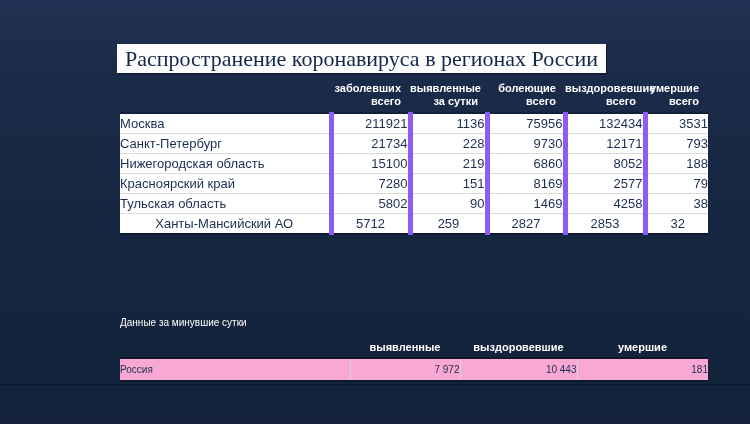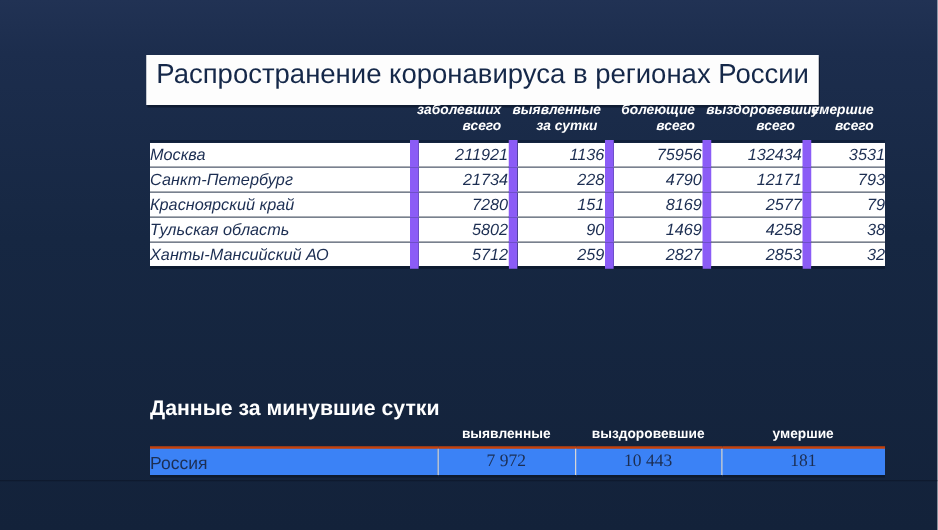--- a/index.html
+++ b/index.html
@@ -3,56 +3,56 @@
 <meta charset="utf-8">
 <style>
   html,body { margin:0; padding:0; }
   body {
     width:750px; height:424px; position:relative; overflow:hidden;
     background: linear-gradient(180deg, #213254 0%, #1c2d4d 10%, #162742 45%, #13223a 100%);
     font-family:"Liberation Sans", sans-serif;
     -webkit-font-smoothing:antialiased;
   }
   .title-box {
-    position:absolute; left:117px; top:44px; height:40px; line-height:29px;
+    position:absolute; left:117px; top:44px; height:29px; line-height:29px;
     background:#fdfdfd; color:#152849;
-    font-family:Liberation Sans, sans-serif; font-size:22px;
+    font-family:Liberation Serif, serif; font-size:22px;
     padding:0 8px; white-space:nowrap;
     box-shadow:1px 2px 0 rgba(8,16,32,0.55);
   }
   table { border-collapse:collapse; table-layout:fixed; }
-  .main-table { position:absolute; left:120px; top:82px; width:588px;font-style:italic; }
+  .main-table { position:absolute; left:120px; top:82px; width:588px; }
   .main-table thead th {
     color:#ffffff; font-size:11px; font-weight:bold; text-align:right;
     vertical-align:bottom; padding:0 9px 4px 0; line-height:1.18; white-space:nowrap;
   }
   .main-table thead th .hl { display:block; }
   .main-table tbody td {
     background:#ffffff; height:19px; font-size:13px; color:#1c2e52;
     padding:0; border-top:1px solid #dadada; white-space:nowrap; overflow:hidden;
   }
   .main-table tbody tr:first-child td { border-top:2px solid #10203a; }
-  .main-table tbody tr:last-child td  { border-bottom:2px solid #0d1a2e; }
+  .main-table tbody tr:last-child td  { border-bottom:2px solid #0d1a2e;text-align:center; }
   td.region { text-align:left; padding-left:10px; }
-  td.num    { text-align:right; padding-right:9px; border-left:7px solid #8b5cf6; }
+  td.num    { text-align:right; padding-right:9px; border-left:5px solid #8b5cf6; }
   .section-title {
     position:absolute; left:120px; top:317px; color:#ffffff;
-    font-size:17px; font-weight:bold;
+    font-size:10px; font-weight:normal;
   }
   .daily-table { position:absolute; left:120px; top:341px; width:588px; }
   .daily-table thead th {
     color:#ffffff; font-size:11px; font-weight:bold; text-align:center;
     padding:0 0 4px 0; white-space:nowrap;
   }
   .daily-table tbody td {
-    background:#3b82f6; height:21px; font-size:14px; color:#1c2e52; padding:0;
-    border-top:2px solid #c2410c; border-bottom:2px solid #0d1a2e; white-space:nowrap;
+    background:#f9a8d4; height:21px; font-size:10px; color:#1c2e52; padding:0;
+    border-top:2px solid #0f172a; border-bottom:2px solid #0d1a2e; white-space:nowrap;
   }
   td.country { text-align:left; padding-left:10px; }
-  td.cnum    { text-align:center; border-left:1px solid #d6d6d6;font-family:Liberation Serif, serif; }
+  td.cnum    { text-align:right; border-left:1px solid #d6d6d6; }
   .bottom-divider {
     position:absolute; left:0; top:384px; width:750px; height:1px;
     background:rgba(9,18,34,0.5);
   }
 </style>
 </head>
 <body>
 
 <div class="title-box">Распространение коронавируса в регионах России</div>
 
@@ -96,23 +96,31 @@
       <td class="num">211921</td>
       <td class="num">1136</td>
       <td class="num">75956</td>
       <td class="num">132434</td>
       <td class="num">3531</td>
     </tr>
     <tr>
       <td class="region">Санкт-Петербург</td>
       <td class="num">21734</td>
       <td class="num">228</td>
-      <td class="num">4790</td>
+      <td class="num">9730</td>
       <td class="num">12171</td>
       <td class="num">793</td>
+    </tr>
+    <tr>
+      <td class="region">Нижегородская область</td>
+      <td class="num">15100</td>
+      <td class="num">219</td>
+      <td class="num">6860</td>
+      <td class="num">8052</td>
+      <td class="num">188</td>
     </tr>
     <tr>
       <td class="region">Красноярский край</td>
       <td class="num">7280</td>
       <td class="num">151</td>
       <td class="num">8169</td>
       <td class="num">2577</td>
       <td class="num">79</td>
     </tr>
     <tr>

